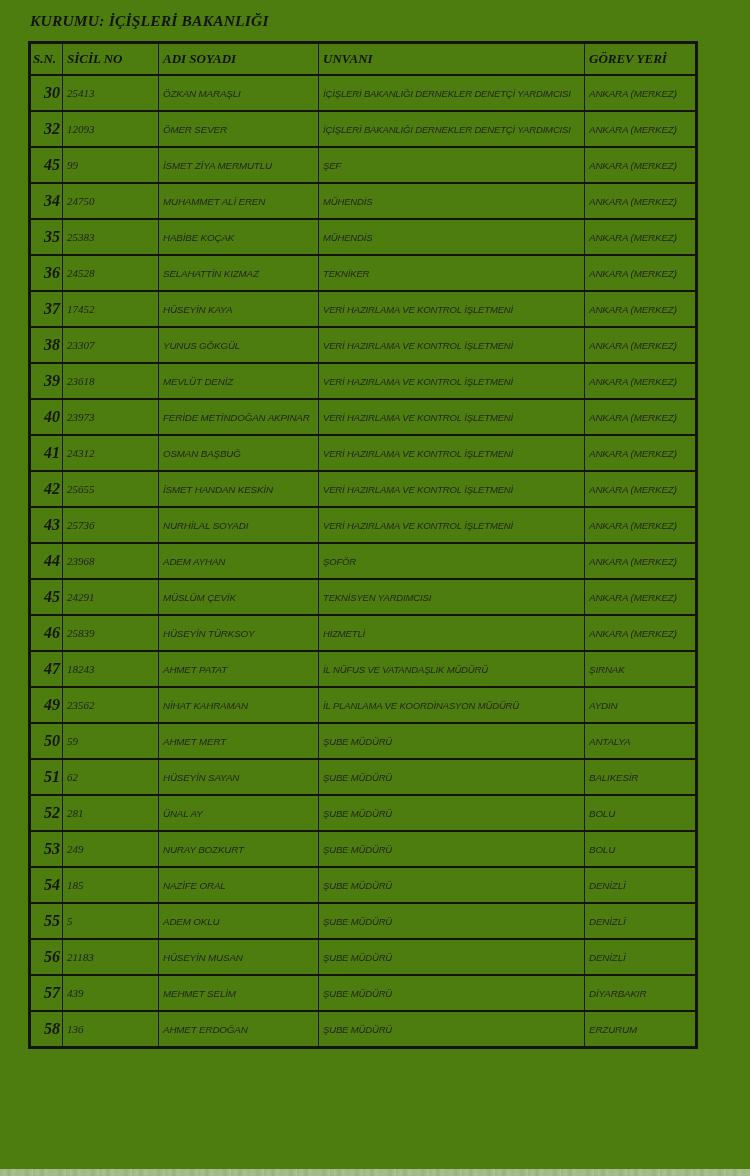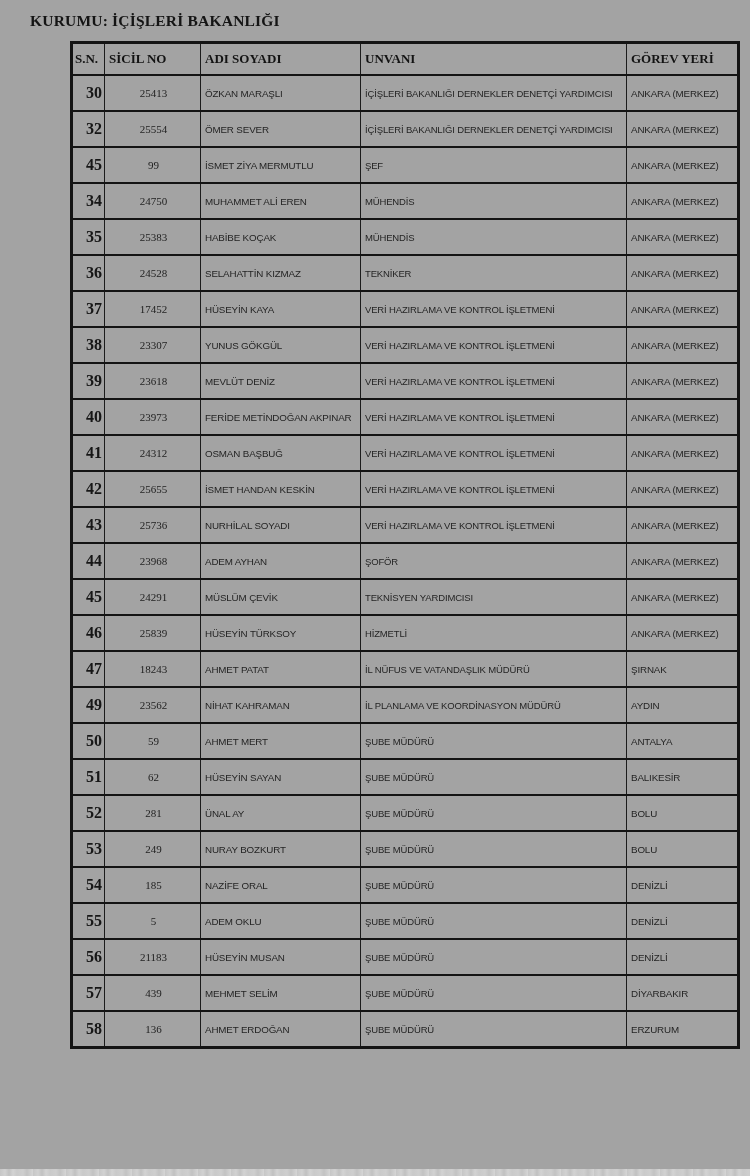--- a/index.html
+++ b/index.html
@@ -4,44 +4,44 @@
 <style>
   html, body {
     margin: 0;
     padding: 0;
     background: #ffffff;
   }
   .page {
     position: relative;
     width: 750px;
     height: 1176px;
-    background: #a3a3a3;
+    background: #4d7c0f;
     overflow: hidden;
     font-family: "Liberation Sans", sans-serif;
     color: #1d1d1d;
+    font-style: italic;
   }
   .page-title {
     position: absolute;
     left: 30px;
     top: 12px;
     font-family: "Liberation Serif", serif;
     font-weight: bold;
     font-size: 15.5px;
     letter-spacing: 0.2px;
     color: #141414;
   }
   table.roster {
     position: absolute;
     left: 28px;
     top: 41px;
     width: 667px;
     border-collapse: collapse;
     table-layout: fixed;
     border: 3px solid #141414;
-    margin-left: 42px;
   }
   table.roster th,
   table.roster td {
     border-left: 1.5px solid #1c1c1c;
     border-right: 1.5px solid #1c1c1c;
     border-top: 2.5px solid #141414;
     border-bottom: 2.5px solid #141414;
     overflow: hidden;
     white-space: nowrap;
     padding: 0 2px 0 4px;
@@ -61,21 +61,21 @@
     font-family: "Liberation Serif", serif;
     font-weight: bold;
     font-size: 16px;
     text-align: right;
     color: #161616;
     padding: 0;
   }
   td.cell-sicil {
     font-family: "Liberation Serif", serif;
     font-size: 11px;
-    text-align: center;
+    text-align: left;
     color: #222;
     padding: 0;
   }
   td.cell-name, td.cell-title, td.cell-place {
     font-size: 9.8px;
     letter-spacing: -0.15px;
     color: #242424;
   }
   td.cell-title { font-size: 9.5px; }
   
@@ -122,21 +122,21 @@
       <td class="cell-sn">30</td>
       <td class="cell-sicil">25413</td>
       <td class="cell-name">ÖZKAN MARAŞLI</td>
       <td class="cell-title">İÇİŞLERİ BAKANLIĞI DERNEKLER DENETÇİ YARDIMCISI</td>
       <td class="cell-place">ANKARA (MERKEZ)</td>
     </tr>
 
 
     <tr>
       <td class="cell-sn">32</td>
-      <td class="cell-sicil">25554</td>
+      <td class="cell-sicil">12093</td>
       <td class="cell-name">ÖMER SEVER</td>
       <td class="cell-title">İÇİŞLERİ BAKANLIĞI DERNEKLER DENETÇİ YARDIMCISI</td>
       <td class="cell-place">ANKARA (MERKEZ)</td>
     </tr>
 
     <tr>
       <td class="cell-sn">45</td>
       <td class="cell-sicil">99</td>
       <td class="cell-name">İSMET ZİYA MERMUTLU</td>
       <td class="cell-title">ŞEF</td>

